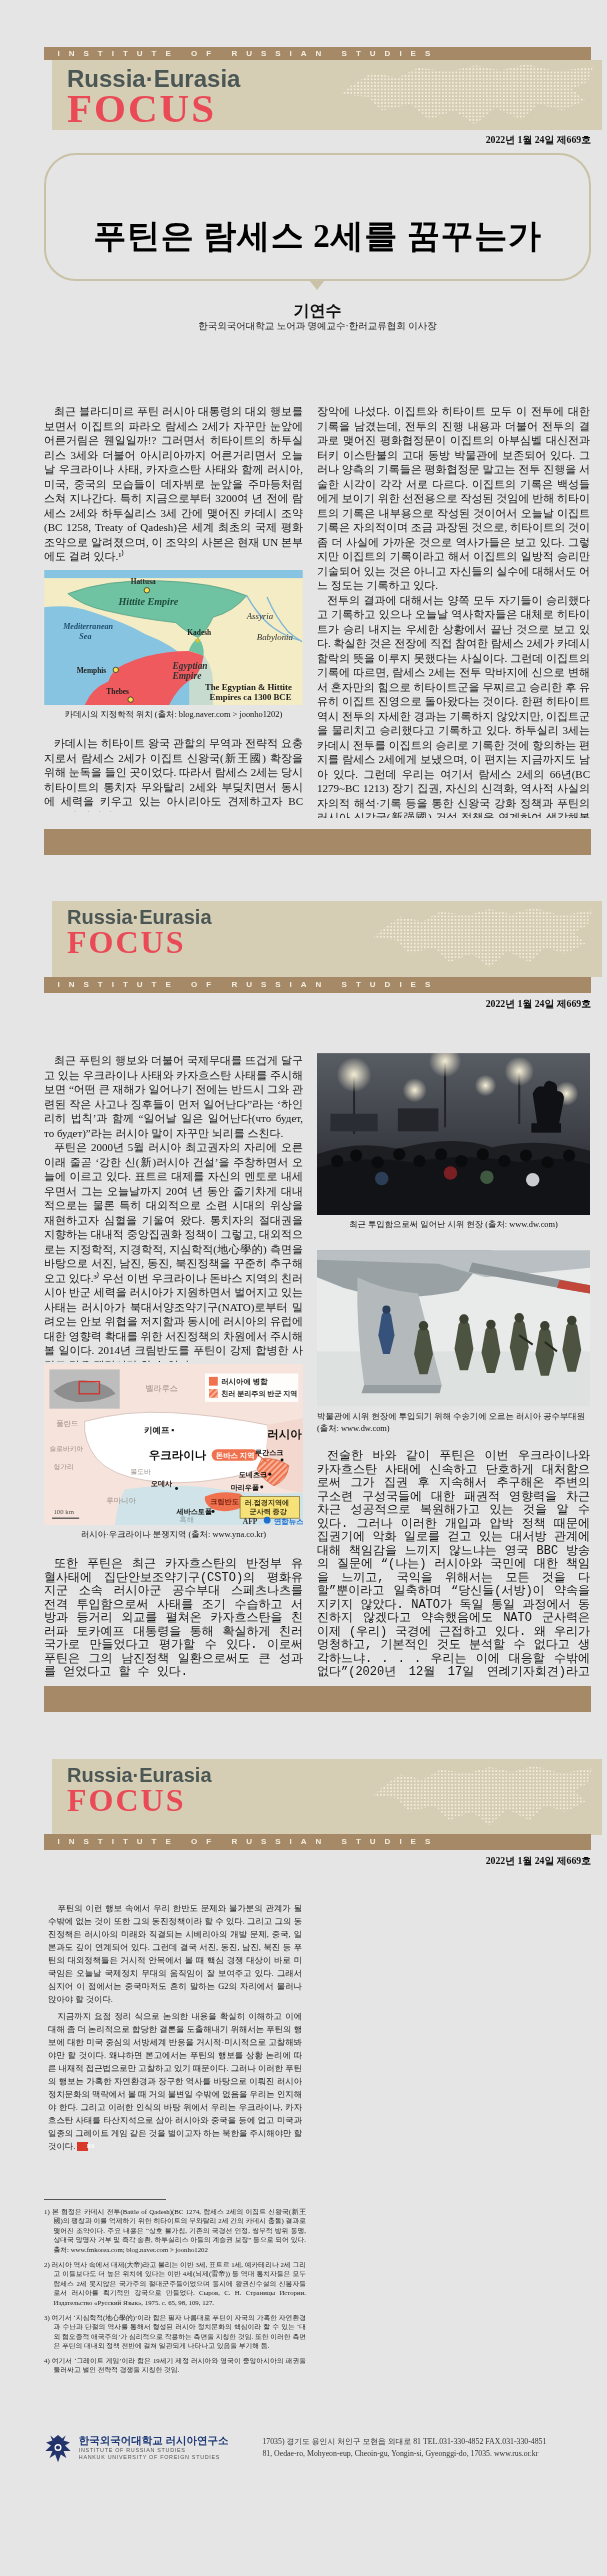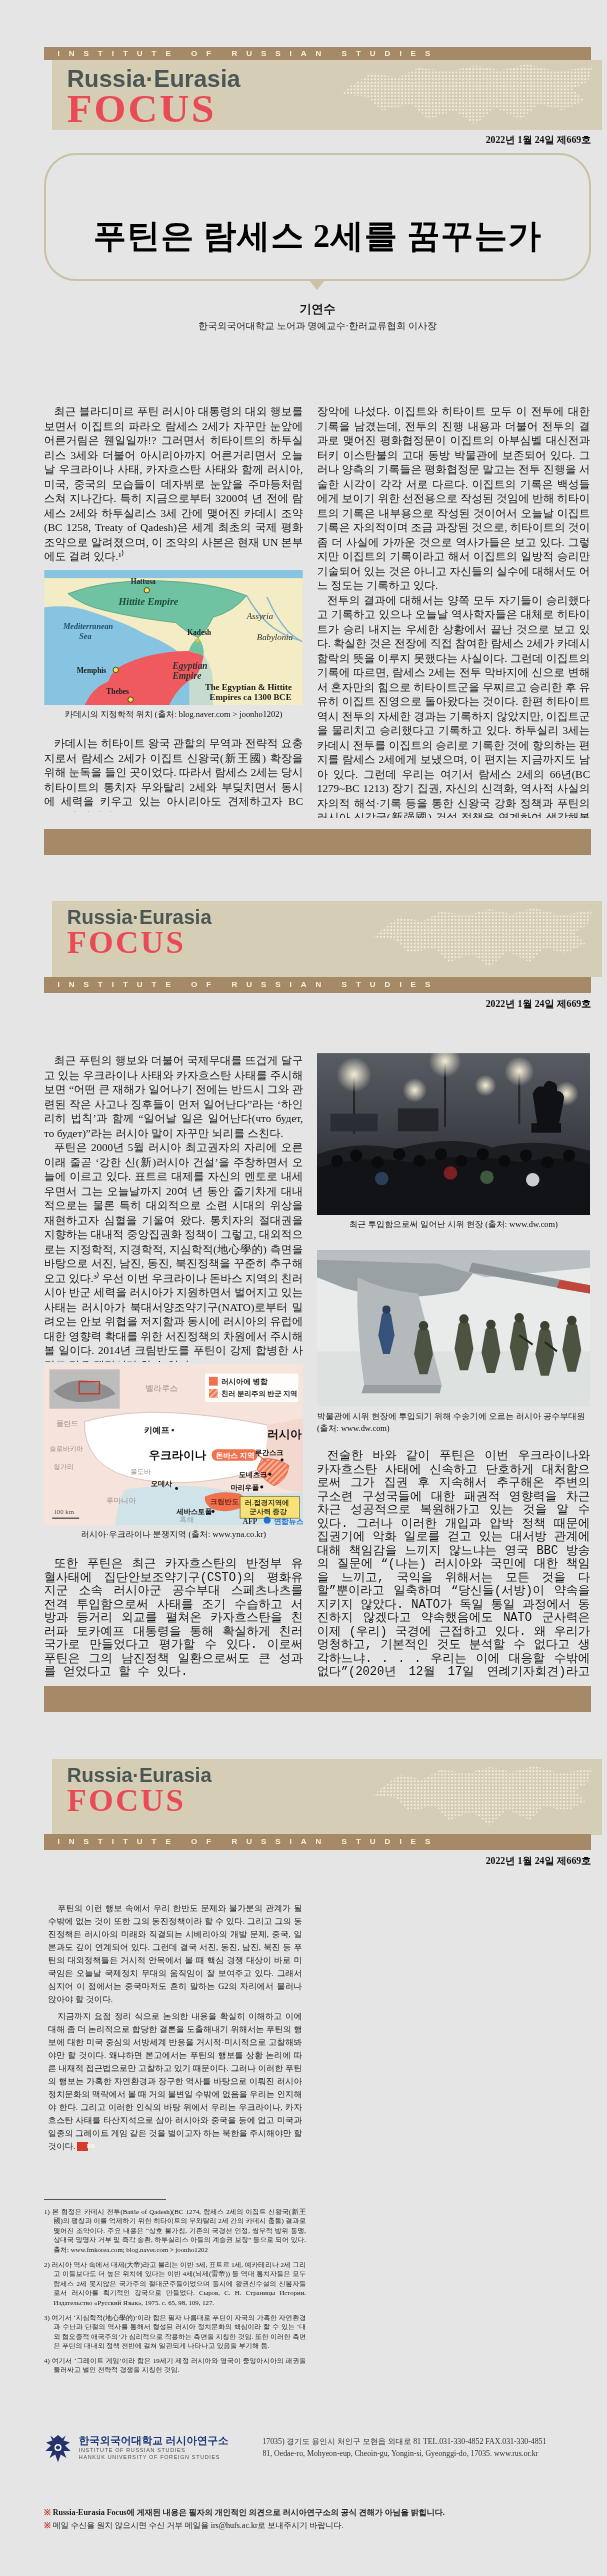--- a/index.html
+++ b/index.html
@@ -19,21 +19,21 @@
   .dotmap{position:absolute;background-image:radial-gradient(#f2ecd9 0.9px, rgba(0,0,0,0) 0.9px);
     background-size:3.4px 3.4px;}
   .blob{clip-path:polygon(6% 34%,14% 14%,24% 22%,32% 6%,44% 12%,54% 2%,64% 10%,74% 0%,86% 12%,100% 4%,98% 28%,92% 40%,97% 58%,88% 74%,79% 64%,72% 88%,62% 70%,54% 96%,46% 74%,36% 88%,29% 64%,18% 74%,12% 52%,2% 48%);}
   .issue-date{position:absolute;left:44px;width:547px;text-align:right;font-weight:bold;font-size:9.8px;color:#111;}
 
   
   .title-box{position:absolute;left:44px;width:547px;height:128px;border:2px solid #c9c2a6;border-radius:32px;box-sizing:border-box;}
   .title-notch{position:absolute;left:50%;margin-left:-8.8px;bottom:-10.8px;width:0;height:0;
     border-left:8.8px solid transparent;border-right:8.8px solid transparent;border-top:10.8px solid #c9c2a6;}
   .page-title{position:absolute;left:0;right:0;top:47px;text-align:center;font-weight:bold;font-size:33px;letter-spacing:0.7px;color:#000;margin-top:12px;}
-  .author{position:absolute;left:44px;width:547px;text-align:center;font-weight:bold;font-size:12px;color:#111;}
+  .author{position:absolute;left:44px;width:547px;text-align:center;font-weight:bold;font-size:16px;color:#111;}
   .affil{position:absolute;left:44px;width:547px;text-align:center;font-size:9.5px;color:#222;}
 
   
   .col{position:absolute;overflow:hidden;}
   .body-text{font-size:11px;line-height:14.5px;text-align:justify;color:#161616;margin:0;}
   .body-text.indent{text-indent:10px;}
   .body-text.tight{font-size:12px;line-height:13.5px;font-family:Liberation Mono, monospace;}
   .p3-text{font-size:8.4px;line-height:13px;text-align:justify;color:#161616;margin:4px;}
   .p3-text.indent{text-indent:9.5px;}
   .caption{font-size:8.4px;line-height:12px;text-align:center;color:#111;margin-top:4px;}
@@ -332,19 +332,15 @@
       <div class="org-kr">한국외국어대학교 러시아연구소</div>
       <div class="org-en">INSTITUTE OF RUSSIAN STUDIES</div>
       <div class="org-en">HANKUK UNIVERSITY OF FOREIGN STUDIES</div>
     </div>
     <div class="addr">
       <div>17035) 경기도 용인시 처인구 모현읍 외대로 81   TEL.031-330-4852   FAX.031-330-4851</div>
       <div>81, Oedae-ro, Mohyeon-eup, Cheoin-gu, Yongin-si, Gyeonggi-do, 17035.   www.rus.or.kr</div>
     </div>
   </div>
 
-  <div class="notices" style="top:2506px;">
-    <div class="n1"><span class="mark">※</span><span> Russia-Eurasia Focus에 게재된 내용은 필자의 개인적인 의견으로 러시아연구소의 공식 견해가 아님을 밝힙니다.</span></div>
-    <div><span class="mark">※</span><span> 메일 수신을 원치 않으시면 수신 거부 메일을 irs@hufs.ac.kr로 보내주시기 바랍니다.</span></div>
-  </div>
 
 </div>
 
 
 </body></html>

